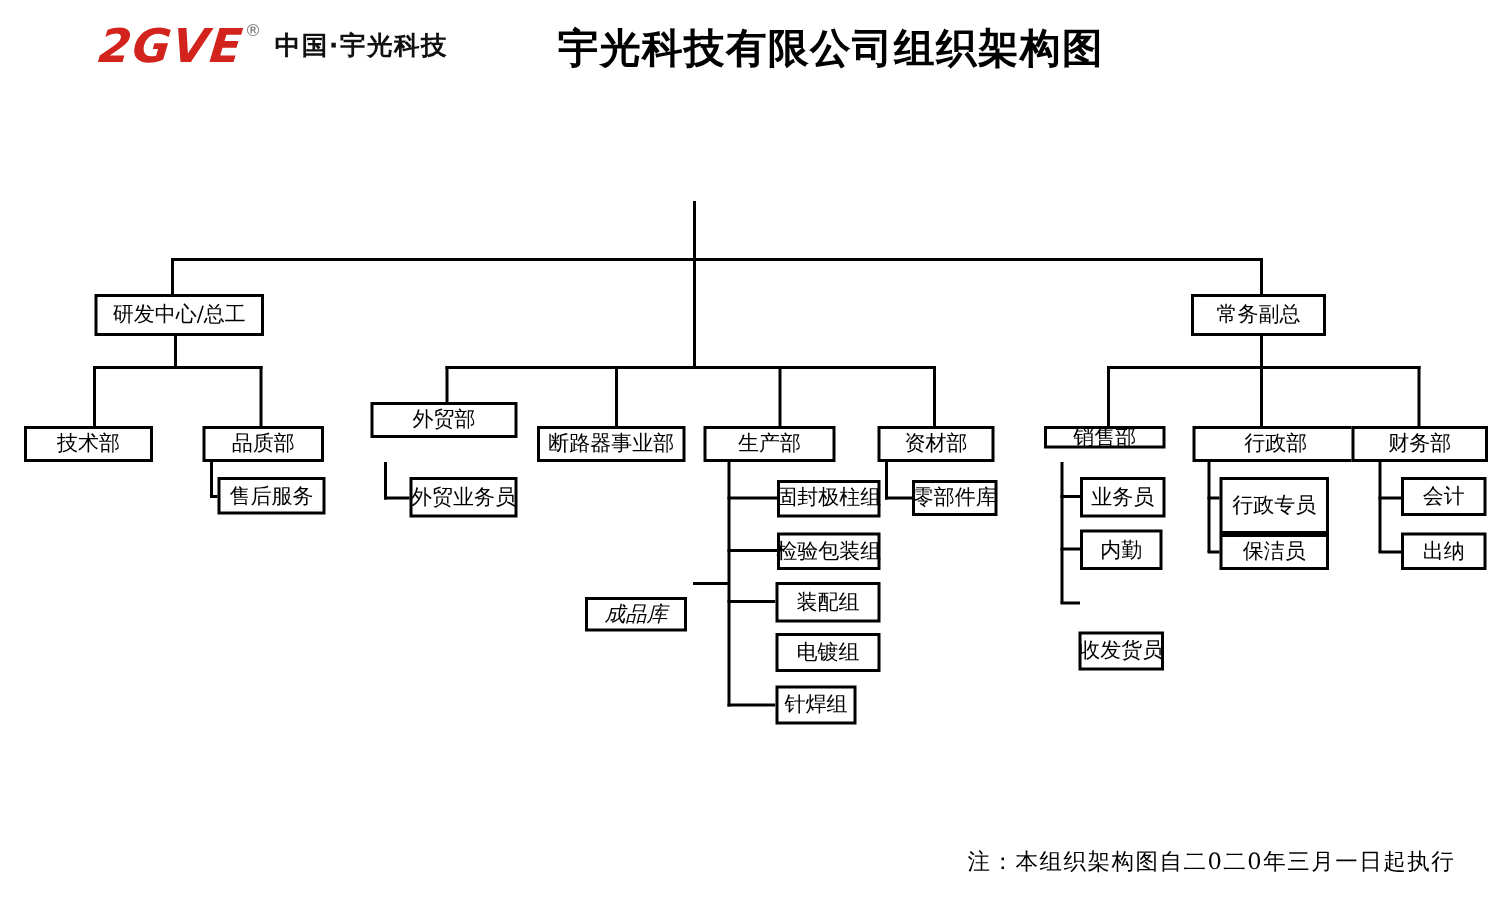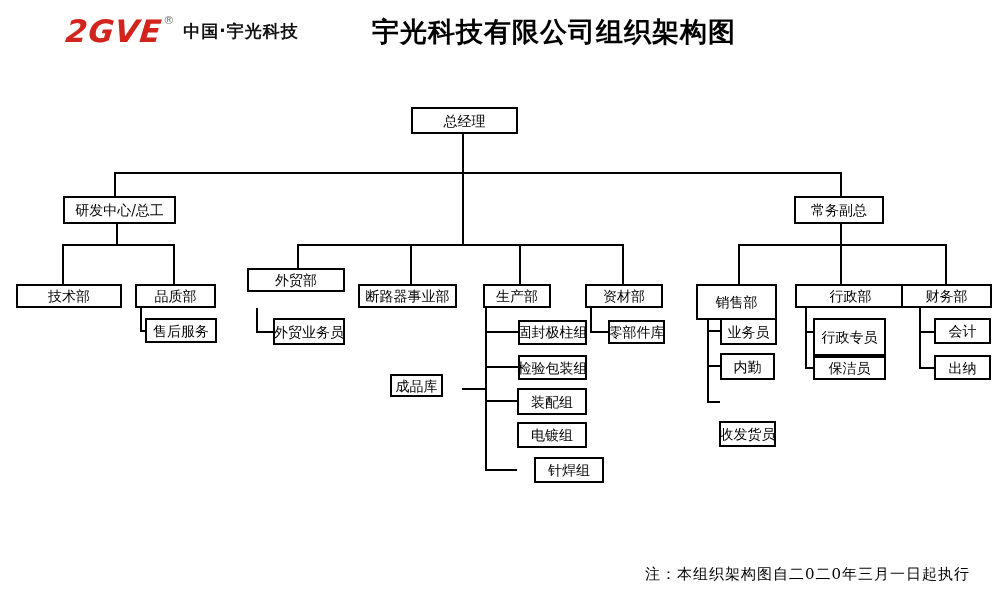--- a/index.html
+++ b/index.html
@@ -82,40 +82,39 @@
       <div class="edge v" style="left: 707px; top: 308px; background: rgb(0, 0, 0); height: 94px;"></div>
       <div class="edge h" style="left: 707px; top: 330px; background: rgb(0, 0, 0); width: 14px;"></div>
       <div class="edge h" style="left: 707px; top: 365px; background: rgb(0, 0, 0); width: 14px;"></div>
       <div class="edge h" style="left: 707px; top: 401px; background: rgb(0, 0, 0); width: 13px;"></div>
       <div class="edge v" style="left: 805px; top: 308px; background: rgb(0, 0, 0); height: 60px;"></div>
       <div class="edge h" style="left: 805px; top: 331px; background: rgb(0, 0, 0); width: 9px;"></div>
       <div class="edge h" style="left: 805px; top: 367px; background: rgb(0, 0, 0); width: 9px;"></div>
       <div class="edge v" style="left: 919px; top: 308px; background: rgb(0, 0, 0); height: 60px;"></div>
       <div class="edge h" style="left: 919px; top: 331px; background: rgb(0, 0, 0); width: 16px;"></div>
       <div class="edge h" style="left: 919px; top: 367px; background: rgb(0, 0, 0); width: 16px;"></div>
-      <div class="node" style="left: 411px; top: 107px; width: 107px; height: 27px; border-color: rgb(0, 0, 0);">总经理</div>
       <div class="node" style="left: 794px; top: 196px; width: 90px; height: 28px; border-color: rgb(0, 0, 0);">常务副总</div>
       <div class="node" style="left: 63px; top: 196px; width: 113px; height: 28px; border-color: rgb(0, 0, 0);">研发中心/总工</div>
-      <div class="node" style="left: 16px; top: 284px; width: 106px; height: 24px; border-color: rgb(0, 0, 0);">技术部</div>
+      <div class="node" style="left: 16px; top: 284px; width: 86px; height: 24px; border-color: rgb(0, 0, 0);">技术部</div>
       <div class="node" style="left: 135px; top: 284px; width: 81px; height: 24px; border-color: rgb(0, 0, 0);">品质部</div>
       <div class="node" style="left: 247px; top: 268px; width: 98px; height: 24px; border-color: rgb(0, 0, 0);">外贸部</div>
       <div class="node" style="left: 358px; top: 284px; width: 99px; height: 24px; border-color: rgb(0, 0, 0);">断路器事业部</div>
-      <div class="node" style="left: 483px; top: 284px; width: 68px; height: 24px; border-color: rgb(0, 0, 0);">生产部</div>
+      <div class="node" style="left: 469px; top: 284px; width: 88px; height: 24px; border-color: rgb(0, 0, 0);">生产部</div>
       <div class="node" style="left: 585px; top: 284px; width: 78px; height: 24px; border-color: rgb(0, 0, 0);">资材部</div>
-      <div class="node" style="left: 696px; top: 284px; width: 81px; height: 36px; border-color: rgb(0, 0, 0);">销售部</div>
+      <div class="node" style="left: 696px; top: 284px; width: 81px; height: 15px; border-color: rgb(0, 0, 0);">销售部</div>
       <div class="node" style="left: 795px; top: 284px; width: 111px; height: 24px; border-color: rgb(0, 0, 0);">行政部</div>
       <div class="node" style="left: 901px; top: 284px; width: 91px; height: 24px; border-color: rgb(0, 0, 0);">财务部</div>
       <div class="node" style="left: 145px; top: 318px; width: 72px; height: 25px; border-color: rgb(0, 0, 0);">售后服务</div>
       <div class="node" style="left: 273px; top: 318px; width: 72px; height: 27px; border-color: rgb(0, 0, 0);">外贸业务员</div>
       <div class="node" style="left: 518px; top: 320px; width: 69px; height: 25px; border-color: rgb(0, 0, 0); font-family: Liberation Mono, monospace;">固封极柱组</div>
       <div class="node" style="left: 518px; top: 355px; width: 69px; height: 25px; border-color: rgb(0, 0, 0);">检验包装组</div>
       <div class="node" style="left: 517px; top: 388px; width: 70px; height: 27px; border-color: rgb(0, 0, 0); text-align: center;">装配组</div>
       <div class="node" style="left: 517px; top: 422px; width: 70px; height: 26px; border-color: rgb(0, 0, 0);">电镀组</div>
-      <div class="node" style="left: 534px; top: 457px; width: 70px; height: 26px; border-color: rgb(0, 0, 0);">针焊组</div>
-      <div class="node" style="left: 390px; top: 374px; width: 53px; height: 23px; border-color: rgb(0, 0, 0);">成品库</div>
+      <div class="node" style="left: 517px; top: 457px; width: 54px; height: 26px; border-color: rgb(0, 0, 0);">针焊组</div>
+      <div class="node" style="left: 390px; top: 398px; width: 68px; height: 23px; border-color: rgb(0, 0, 0); font-style: italic;">成品库</div>
       <div class="node" style="left: 608px; top: 320px; width: 57px; height: 24px; border-color: rgb(0, 0, 0);">零部件库</div>
       <div class="node" style="left: 720px; top: 318px; width: 57px; height: 27px; border-color: rgb(0, 0, 0);">业务员</div>
       <div class="node" style="left: 720px; top: 353px; width: 55px; height: 27px; border-color: rgb(0, 0, 0);">内勤</div>
       <div class="node" style="left: 719px; top: 389px; width: 57px; height: 26px; border-color: rgb(0, 0, 0); margin-top: 32px;">收发货员</div>
       <div class="node" style="left: 813px; top: 318px; width: 73px; height: 38px; border-color: rgb(0, 0, 0);">行政专员</div>
       <div class="node" style="left: 813px; top: 356px; width: 73px; height: 24px; border-color: rgb(0, 0, 0);">保洁员</div>
       <div class="node" style="left: 934px; top: 318px; width: 57px; height: 26px; border-color: rgb(0, 0, 0);">会计</div>
       <div class="node" style="left: 934px; top: 355px; width: 57px; height: 25px; border-color: rgb(0, 0, 0);">出纳</div>
     </div>
   <div class="note">注：本组织架构图自二0二0年三月一日起执行</div>

